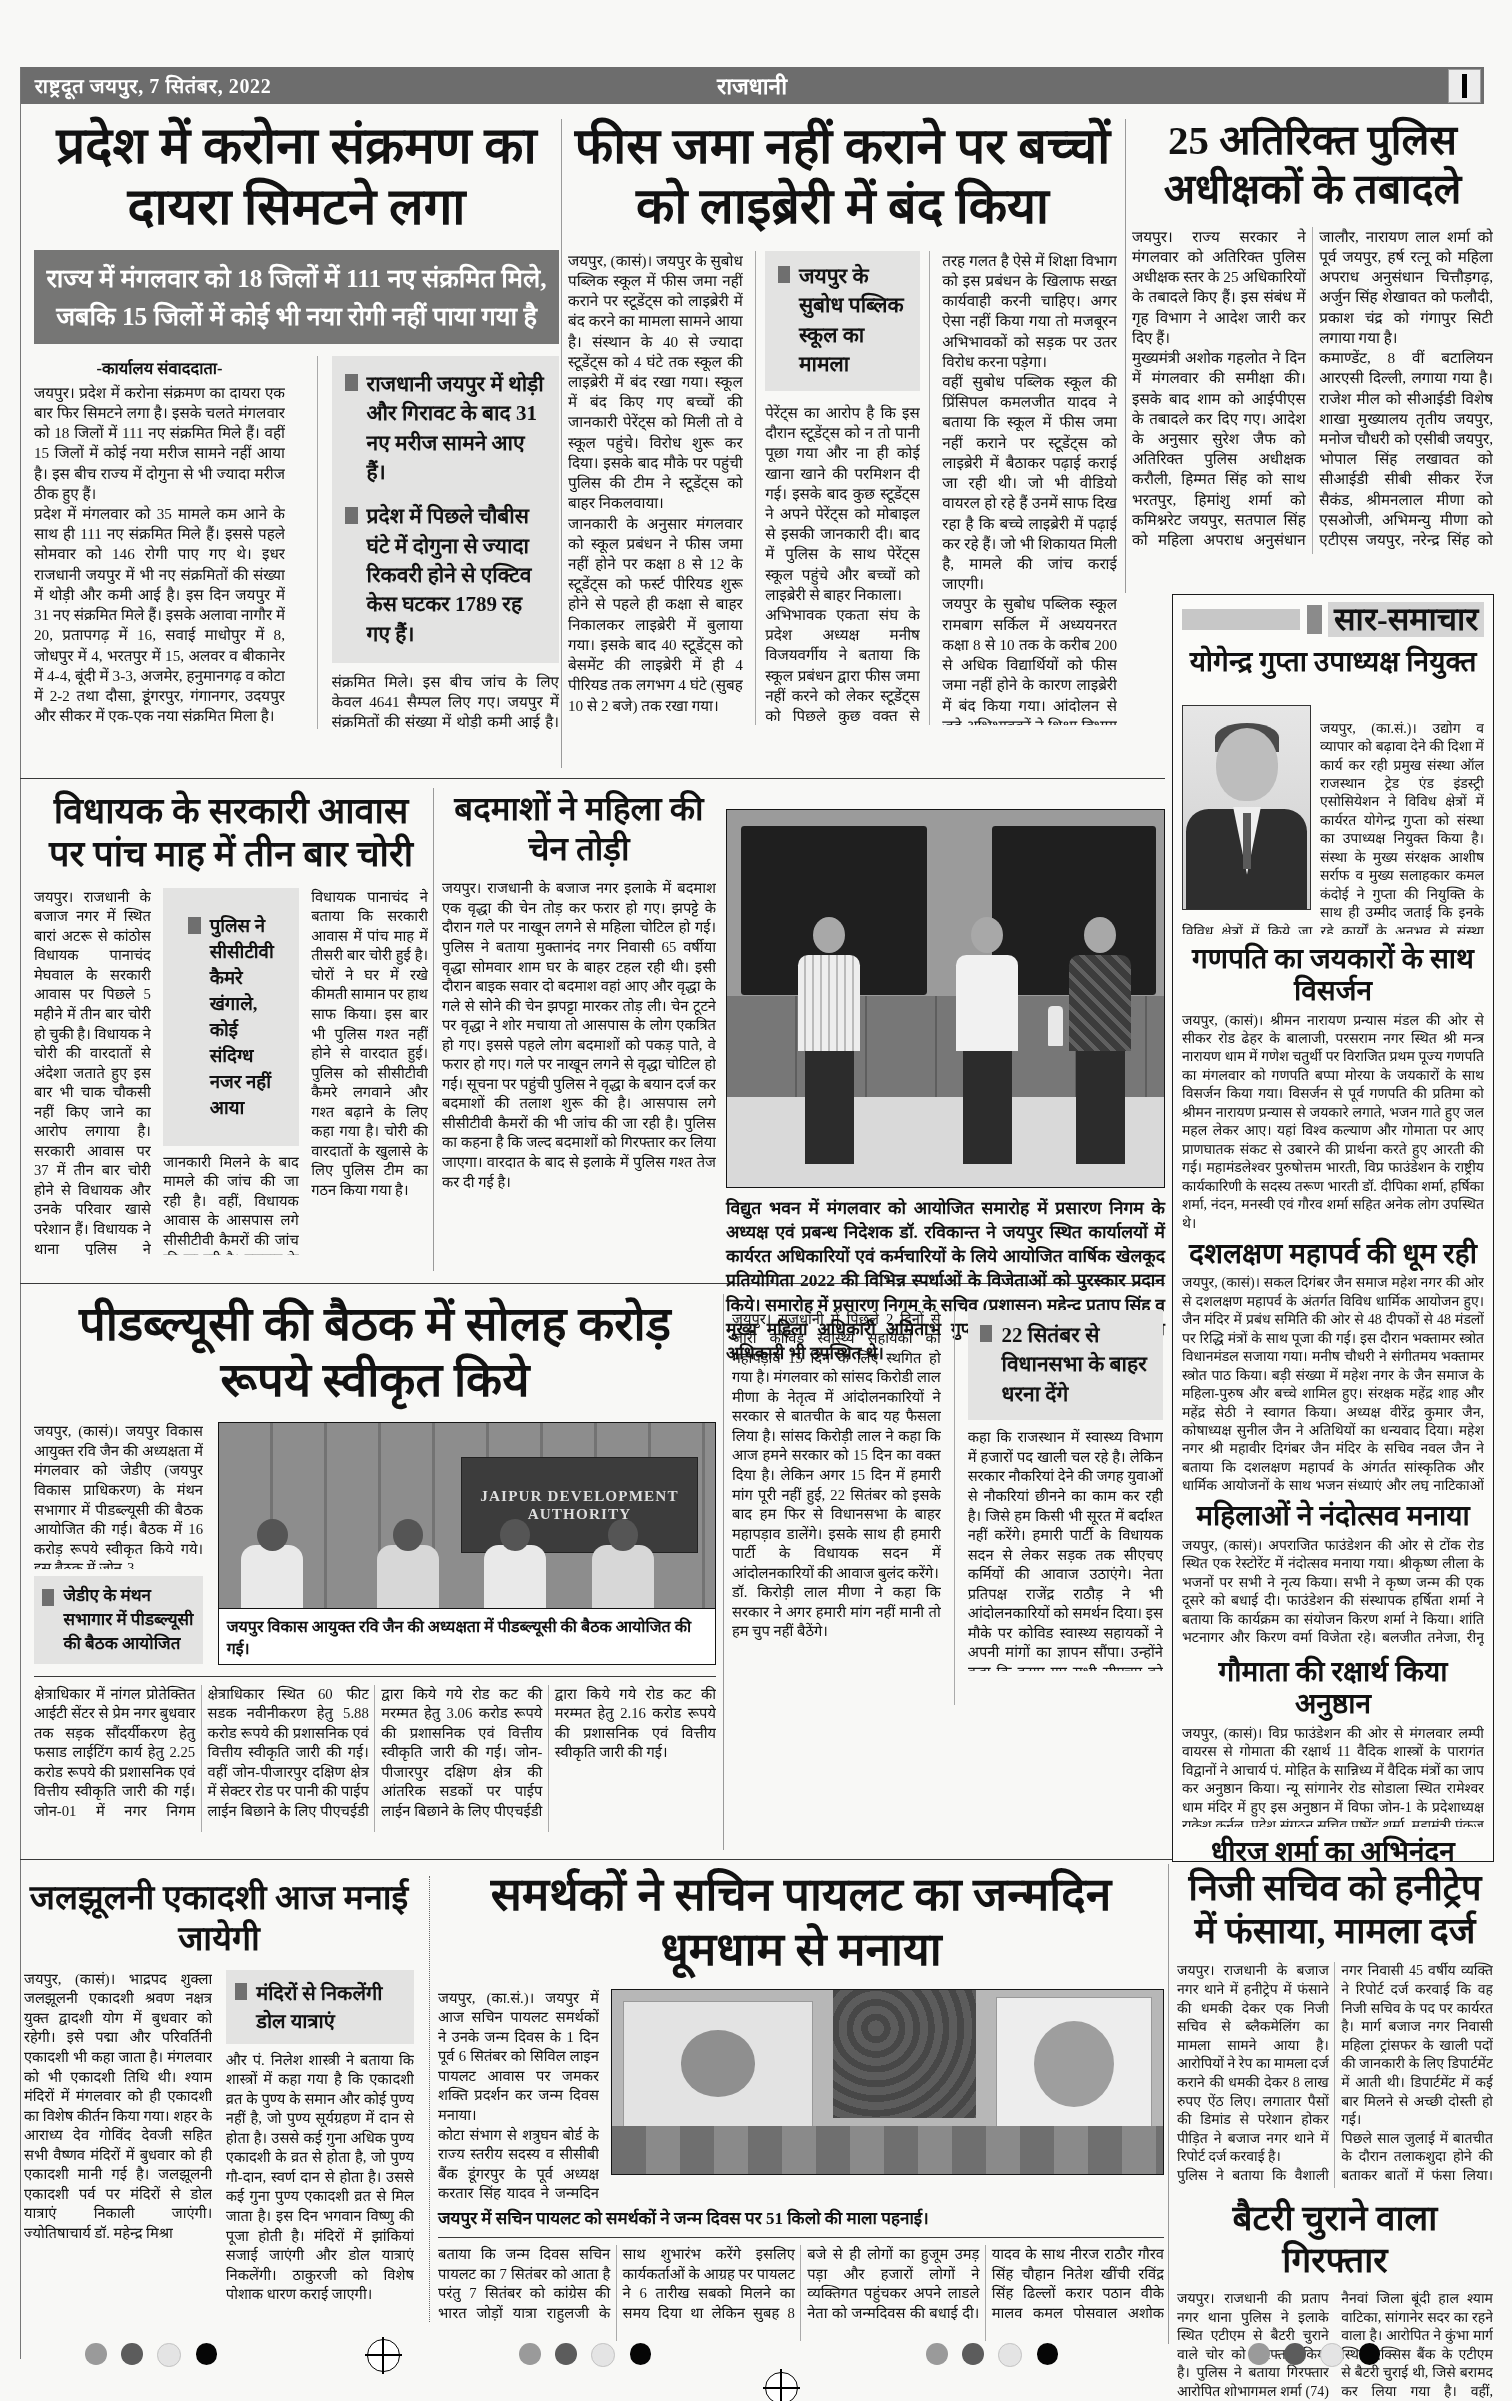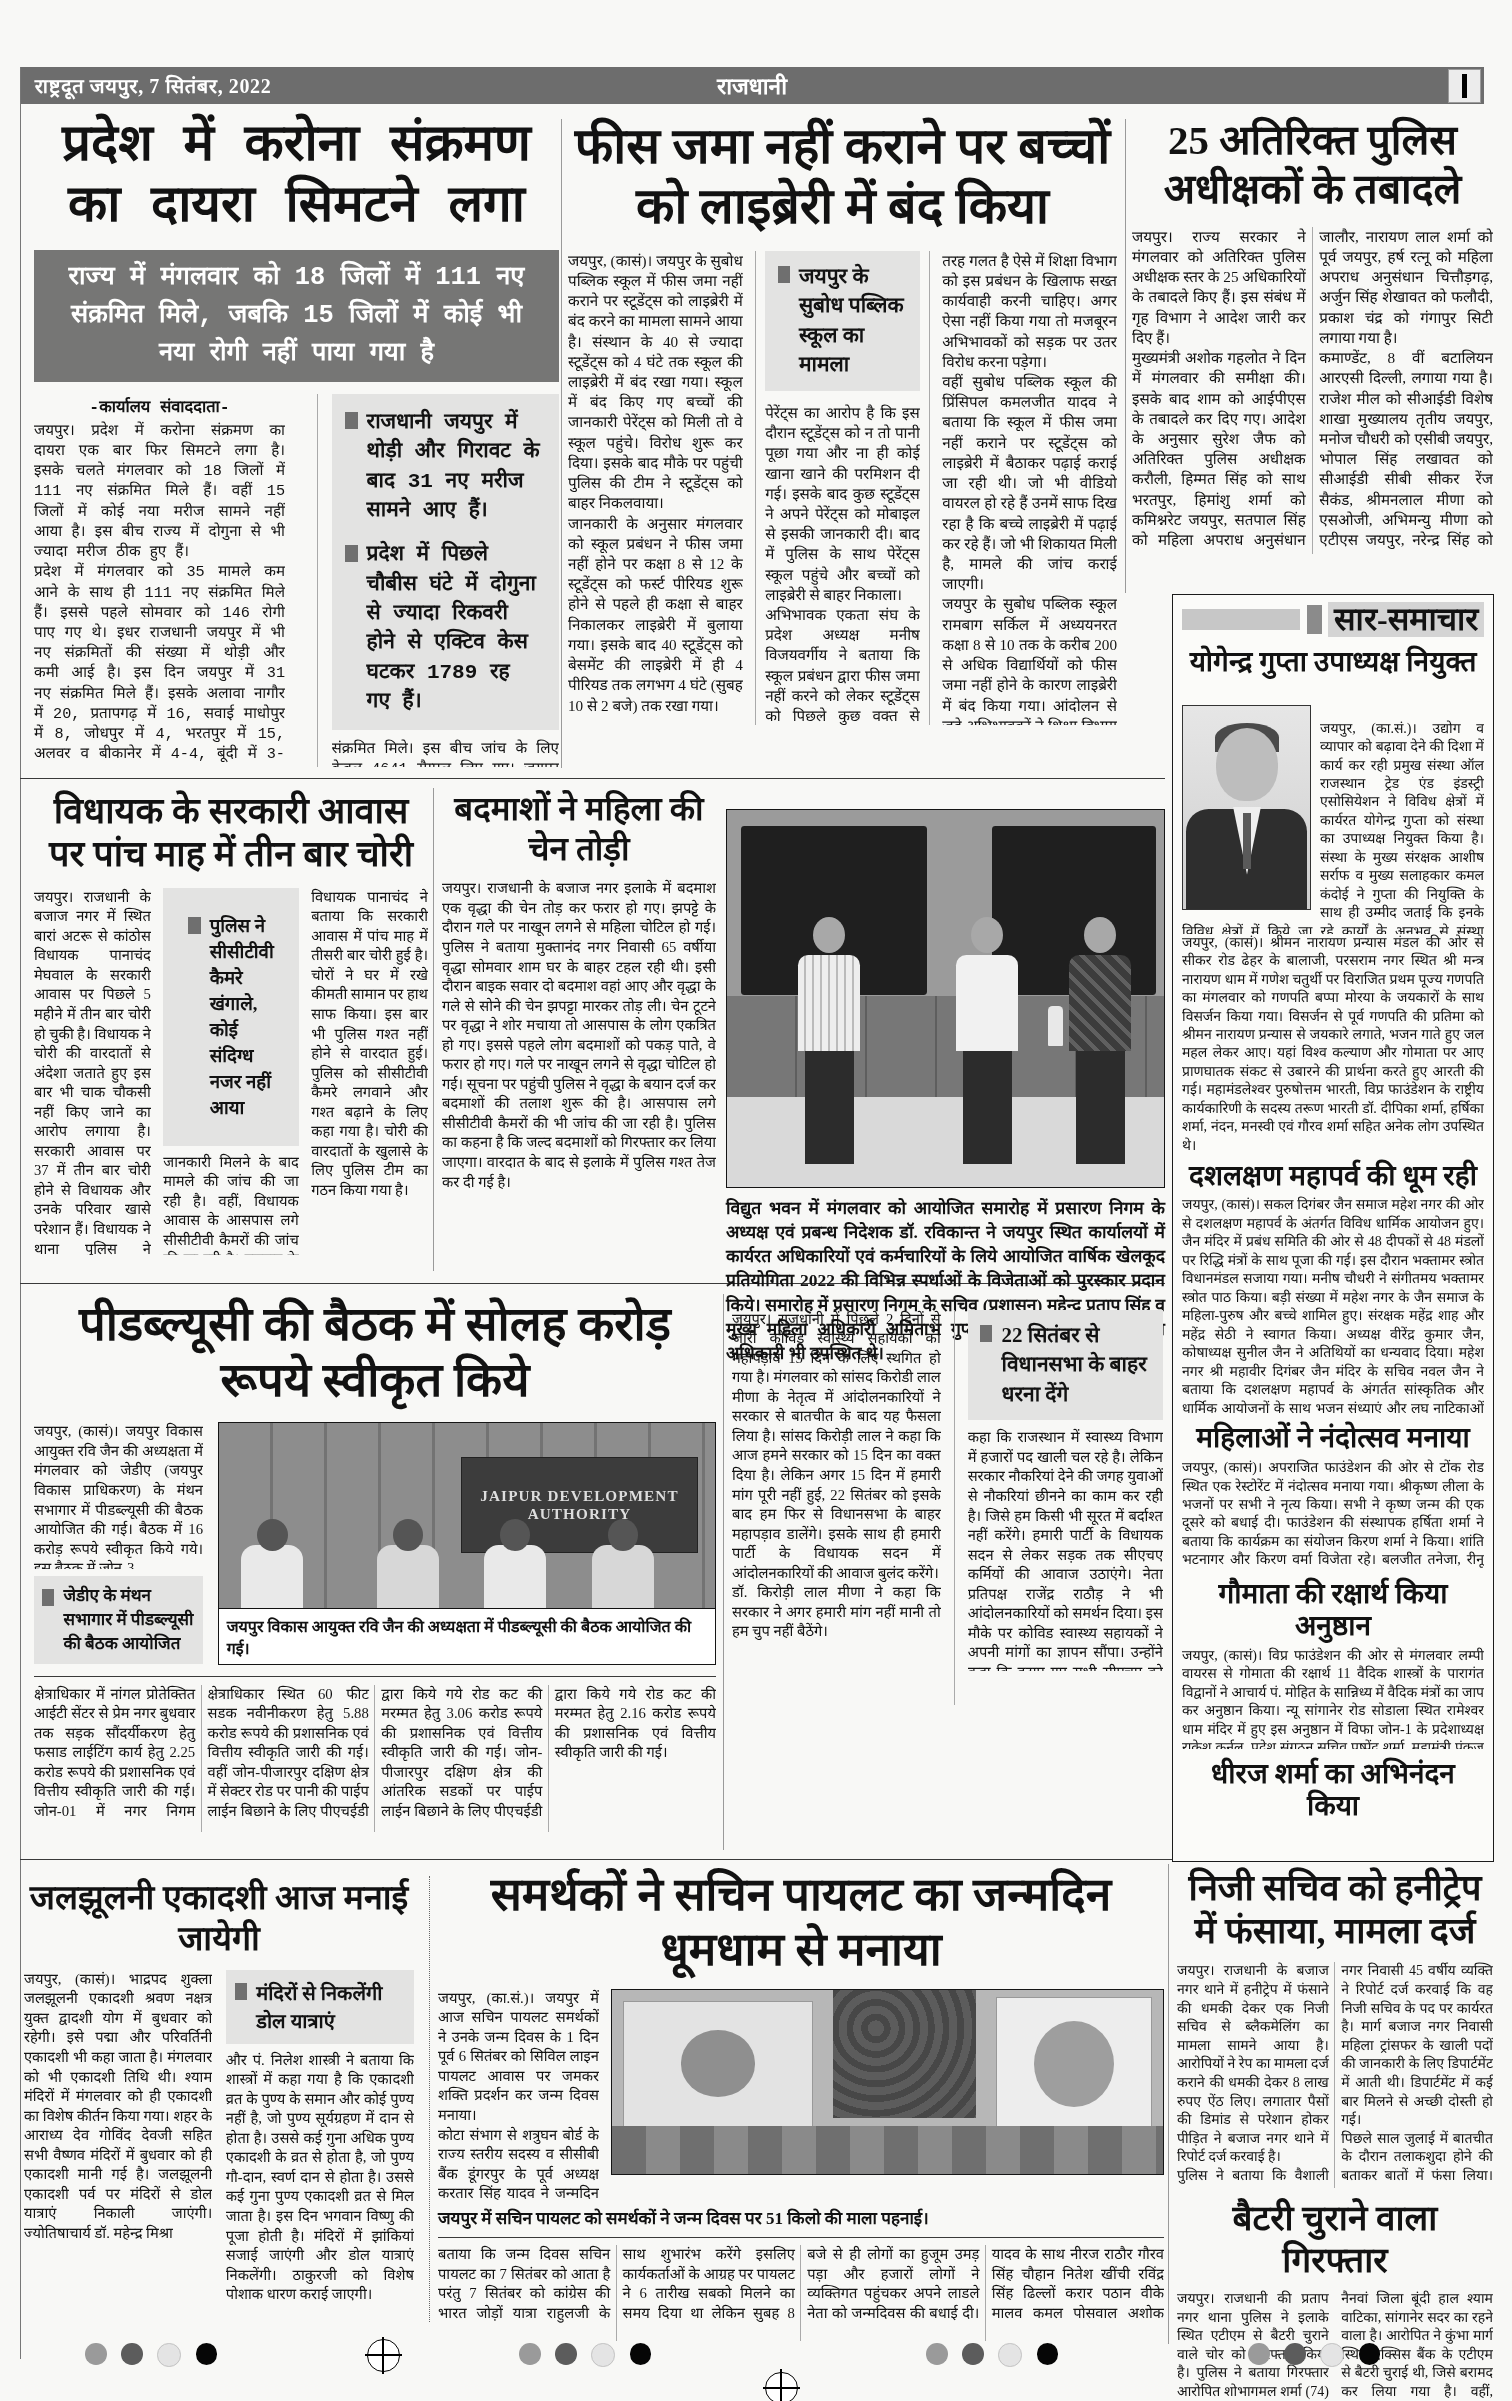--- a/index.html
+++ b/index.html
@@ -98,21 +98,21 @@
   <div class="abs vr" style="left:561px;top:119px;height:649px;"></div>
   <div class="abs vr" style="left:1125px;top:119px;height:474px;"></div>
   <div class="abs hr" style="left:20px;top:778px;width:1145px;"></div>
   <div class="abs vr" style="left:433px;top:788px;height:483px;"></div>
   <div class="abs hr" style="left:20px;top:1283px;width:1145px;"></div>
   <div class="abs vr" style="left:723px;top:1294px;height:556px;"></div>
   <div class="abs hr" style="left:20px;top:1859px;width:1474px;"></div>
   <div class="abs" style="left:429px;top:1876px;height:446px;border-left:1.1px dotted #666;"></div>
   <div class="abs vr" style="left:1168px;top:1864px;height:480px;"></div>
 
-  <div class="abs" style="left:34px;top:116px;width:525px;font-family:Liberation Mono, monospace;">
+  <div class="abs" style="left:34px;top:116px;width:525px;">
     <div class="h1" style="font-size:51px;">प्रदेश में करोना संक्रमण का दायरा सिमटने लगा</div>
     <div class="subgray" style="margin-top:11.3px;padding:9px 12.4px;font-size:25.4px;">राज्य में मंगलवार को 18 जिलों में 111 नए संक्रमित मिले, जबकि 15 जिलों में कोई भी नया रोगी नहीं पाया गया है</div>
     <div style="display:grid;grid-template-columns:251px 1fr;gap:32px;margin-top:12.4px;height:373px;overflow:hidden;">
       <div>
         <div class="byline">-कार्यालय संवाददाता-</div>
         <div class="body" style="height:344px;">जयपुर। प्रदेश में करोना संक्रमण का दायरा एक बार फिर सिमटने लगा है। इसके चलते मंगलवार को 18 जिलों में 111 नए संक्रमित मिले हैं। वहीं 15 जिलों में कोई नया मरीज सामने नहीं आया है। इस बीच राज्य में दोगुना से भी ज्यादा मरीज ठीक हुए हैं।
 प्रदेश में मंगलवार को 35 मामले कम आने के साथ ही 111 नए संक्रमित मिले हैं। इससे पहले सोमवार को 146 रोगी पाए गए थे। इधर राजधानी जयपुर में भी नए संक्रमितों की संख्या में थोड़ी और कमी आई है। इस दिन जयपुर में 31 नए संक्रमित मिले हैं। इसके अलावा नागौर में 20, प्रतापगढ़ में 16, सवाई माधोपुर में 8, जोधपुर में 4, भरतपुर में 15, अलवर व बीकानेर में 4-4, बूंदी में 3-3, अजमेर, हनुमानगढ़ व कोटा में 2-2 तथा दौसा, डूंगरपुर, गंगानगर, उदयपुर और सीकर में एक-एक नया संक्रमित मिला है।</div>
       </div>
       <div style="border-left:0.6px solid #aaa;padding-left:13.6px;">
         <div class="gbox" style="flex-direction:column;padding:13.6px;gap:14.7px;">
@@ -164,20 +164,21 @@
       <span class="t">सार-समाचार</span>
     </div>
     <h3>योगेन्द्र गुप्ता उपाध्यक्ष नियुक्त</h3>
     <div class="sb" style="height:251px;">
       <span class="port">
         <i class="hair"></i><i class="head"></i>
         <i class="suit"></i><i class="shirt"></i><i class="tie"></i>
       </span>
       <span>जयपुर, (का.सं.)। उद्योग व व्यापार को बढ़ावा देने की दिशा में कार्य कर रही प्रमुख संस्था ऑल राजस्थान ट्रेड एंड इंडस्ट्री एसोसियेशन ने विविध क्षेत्रों में कार्यरत योगेन्द्र गुप्ता को संस्था का उपाध्यक्ष नियुक्त किया है। संस्था के मुख्य संरक्षक आशीष सर्राफ व मुख्य सलाहकार कमल कंदोई ने गुप्ता की नियुक्ति के साथ ही उम्मीद जताई कि इनके विविध क्षेत्रों में किये जा रहे कार्यों के अनुभव से संस्था लाभान्वित होगी और संस्था में नवाचार तथा नए प्रकल्पों की शुरुआत होगी। संस्था अध्यक्ष विष्णु भूत एवं कार्यकारी अध्यक्ष प्रेम बियानी ने योगेन्द्र गुप्ता की नियुक्ति के साथ ही हर्ष जाहिर करते हुए कहा कि इनके अनुभव व सक्रिय सहयोग से संस्था प्रदेश के उद्योग व व्यापार जगत के लिए और भी बेहतर तरीके से कार्य करने में सक्षम होगी।</span>
     </div>
+    <h3>गणपति का जयकारों के साथ विसर्जन</h3>
     <div class="sb" style="height:217px;">जयपुर, (कासं)। श्रीमन नारायण प्रन्यास मंडल की ओर से सीकर रोड ढेहर के बालाजी, परसराम नगर स्थित श्री मन्त्र नारायण धाम में गणेश चतुर्थी पर विराजित प्रथम पूज्य गणपति का मंगलवार को गणपति बप्पा मोरया के जयकारों के साथ विसर्जन किया गया। विसर्जन से पूर्व गणपति की प्रतिमा को श्रीमन नारायण प्रन्यास से जयकारे लगाते, भजन गाते हुए जल महल लेकर आए। यहां विश्व कल्याण और गोमाता पर आए प्राणघातक संकट से उबारने की प्रार्थना करते हुए आरती की गई। महामंडलेश्वर पुरुषोत्तम भारती, विप्र फाउंडेशन के राष्ट्रीय कार्यकारिणी के सदस्य तरूण भारती डॉ. दीपिका शर्मा, हर्षिका शर्मा, नंदन, मनस्वी एवं गौरव शर्मा सहित अनेक लोग उपस्थित थे।</div>
     <h3>दशलक्षण महापर्व की धूम रही</h3>
     <div class="sb" style="height:217px;">जयपुर, (कासं)। सकल दिगंबर जैन समाज महेश नगर की ओर से दशलक्षण महापर्व के अंतर्गत विविध धार्मिक आयोजन हुए। जैन मंदिर में प्रबंध समिति की ओर से 48 दीपकों से 48 मंडलों पर रिद्धि मंत्रों के साथ पूजा की गई। इस दौरान भक्तामर स्त्रोत विधानमंडल सजाया गया। मनीष चौधरी ने संगीतमय भक्तामर स्त्रोत पाठ किया। बड़ी संख्या में महेश नगर के जैन समाज के महिला-पुरुष और बच्चे शामिल हुए। संरक्षक महेंद्र शाह और महेंद्र सेठी ने स्वागत किया। अध्यक्ष वीरेंद्र कुमार जैन, कोषाध्यक्ष सुनील जैन ने अतिथियों का धन्यवाद दिया। महेश नगर श्री महावीर दिगंबर जैन मंदिर के सचिव नवल जैन ने बताया कि दशलक्षण महापर्व के अंगर्तत सांस्कृतिक और धार्मिक आयोजनों के साथ भजन संध्याएं और लघु नाटिकाओं का मंचन भी किया जा रहा है।</div>
     <h3>महिलाओं ने नंदोत्सव मनाया</h3>
     <div class="sb" style="height:110px;">जयपुर, (कासं)। अपराजित फाउंडेशन की ओर से टोंक रोड स्थित एक रेस्टोरेंट में नंदोत्सव मनाया गया। श्रीकृष्ण लीला के भजनों पर सभी ने नृत्य किया। सभी ने कृष्ण जन्म की एक दूसरे को बधाई दी। फाउंडेशन की संस्थापक हर्षिता शर्मा ने बताया कि कार्यक्रम का संयोजन किरण शर्मा ने किया। शांति भटनागर और किरण वर्मा विजेता रहे। बलजीत तनेजा, रीनू शर्मा, ममता व्यास, संजू भारद्वाज, सुशीला यादव, मंजू गुप्ता, अरुणा सेन, किरण शर्मा, किरण वर्मा, खुशी शर्मा सहित अनेक महिलाएं कार्यक्रम में शामिल हुईं।</div>
     <h3>गौमाता की रक्षार्थ किया अनुष्ठान</h3>
     <div class="sb" style="height:102px;">जयपुर, (कासं)। विप्र फाउंडेशन की ओर से मंगलवार लम्पी वायरस से गोमाता की रक्षार्थ 11 वैदिक शास्त्रों के पारागंत विद्वानों ने आचार्य पं. मोहित के सान्निध्य में वैदिक मंत्रों का जाप कर अनुष्ठान किया। न्यू सांगानेर रोड सोडाला स्थित रामेश्वर धाम मंदिर में हुए इस अनुष्ठान में विफा जोन-1 के प्रदेशाध्यक्ष राकेश कर्नल, प्रदेश संगठन सचिव पुष्पेंद्र शर्मा, महामंत्री पंकज दीक्षित, सचिव अंजुम शास्त्री एवं ललितेश शर्मा सहित अन्य उपस्थित रहे।</div>
     <h3>धीरज शर्मा का अभिनंदन किया</h3>
 
   </div>

